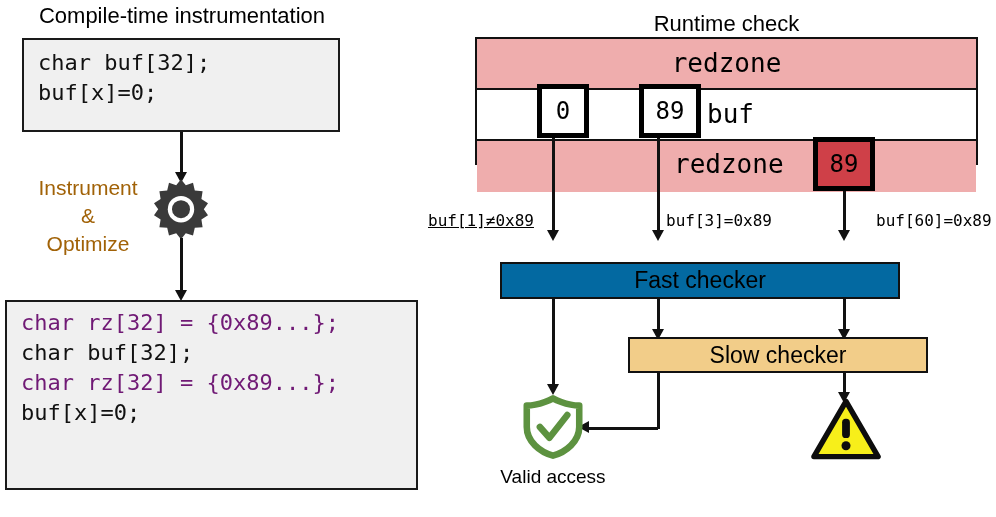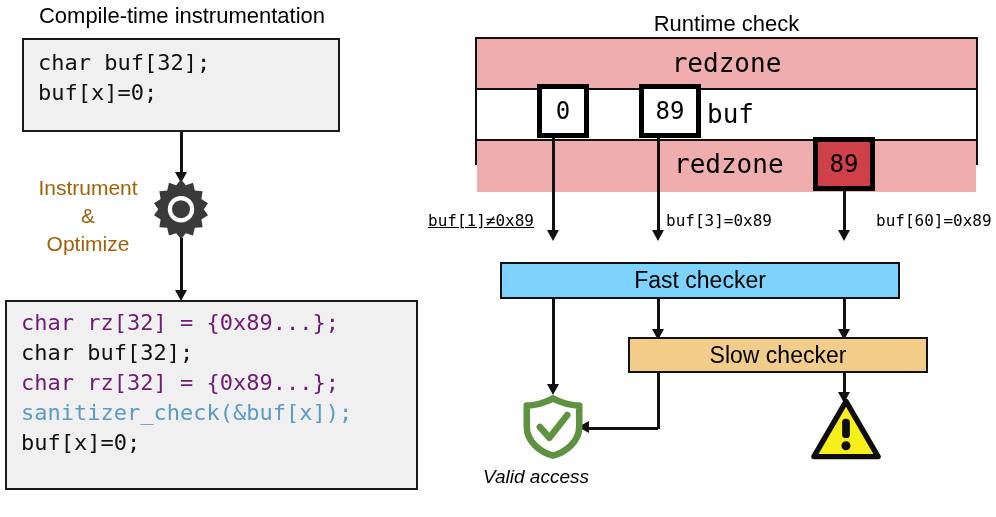--- a/index.html
+++ b/index.html
@@ -51,24 +51,23 @@
     white-space: pre-line;
   }
   .mono-label {
     font-family: "DejaVu Sans Mono", monospace;
     font-size: 16px;
     color: #000;
     white-space: nowrap;
   }
   .italic-label {
     font-family: "Liberation Sans", sans-serif;
-    font-style: italic;
     font-size: 19px;
     color: #000;
-    text-align: left;
+    text-align: center;
     line-height: 24px;
     white-space: pre-line;
   }
 
   
   .mem-table {
     border: 2.5px solid #111;
     box-sizing: border-box;
   }
   .mem-row {
@@ -115,21 +114,21 @@
   .checker-box {
     box-sizing: border-box;
     border: 2px solid #111;
     font-family: "Liberation Sans", sans-serif;
     font-size: 23px;
     color: #000;
     display: flex;
     align-items: center;
     justify-content: center;
   }
-  .checker-box.fast { background: #7dd3fc; }
+  .checker-box.fast { background: #0369a1; }
   .checker-box.slow { background: #f2cd89; }
 
   
   .vline { position: absolute; width: 2.5px; background: #111; }
   .hline { position: absolute; height: 2.5px; background: #111; }
   .arrow-down {
     position: absolute;
     width: 0; height: 0;
     border-left: 6.5px solid transparent;
     border-right: 6.5px solid transparent;
@@ -176,21 +175,20 @@
     </svg>
   </div>
 
   <div class="abs vline" style="left:180px; top:238px; height:58px;"></div>
   <div class="abs arrow-down" style="left:174.5px; top:290px;"></div>
 
   <div class="abs code-box" style="left:5px; top:300px; width:413px; height:190px; padding-top:6px;">
     <div class="code-line c-red">char rz[32] = {0x89...};</div>
     <div class="code-line">char buf[32];</div>
     <div class="code-line c-red">char rz[32] = {0x89...};</div>
-    <div class="code-line c-blue">sanitizer_check(&amp;buf[x]);</div>
     <div class="code-line">buf[x]=0;</div>
   </div>
 
   <div class="abs panel-title" style="left:475px; top:3px; width:503px;margin-top:8px;">Runtime check</div>
 
   <div class="abs mem-table" style="left:475px; top:37px; width:503px; height:128px;">
 
     <div class="mem-row redzone" style="height:51px;">
       <div class="mem-text" style="left:50%; top:9px; transform:translateX(-50%);">redzone</div>
       <div class="row-sep" style="bottom:0;"></div>

